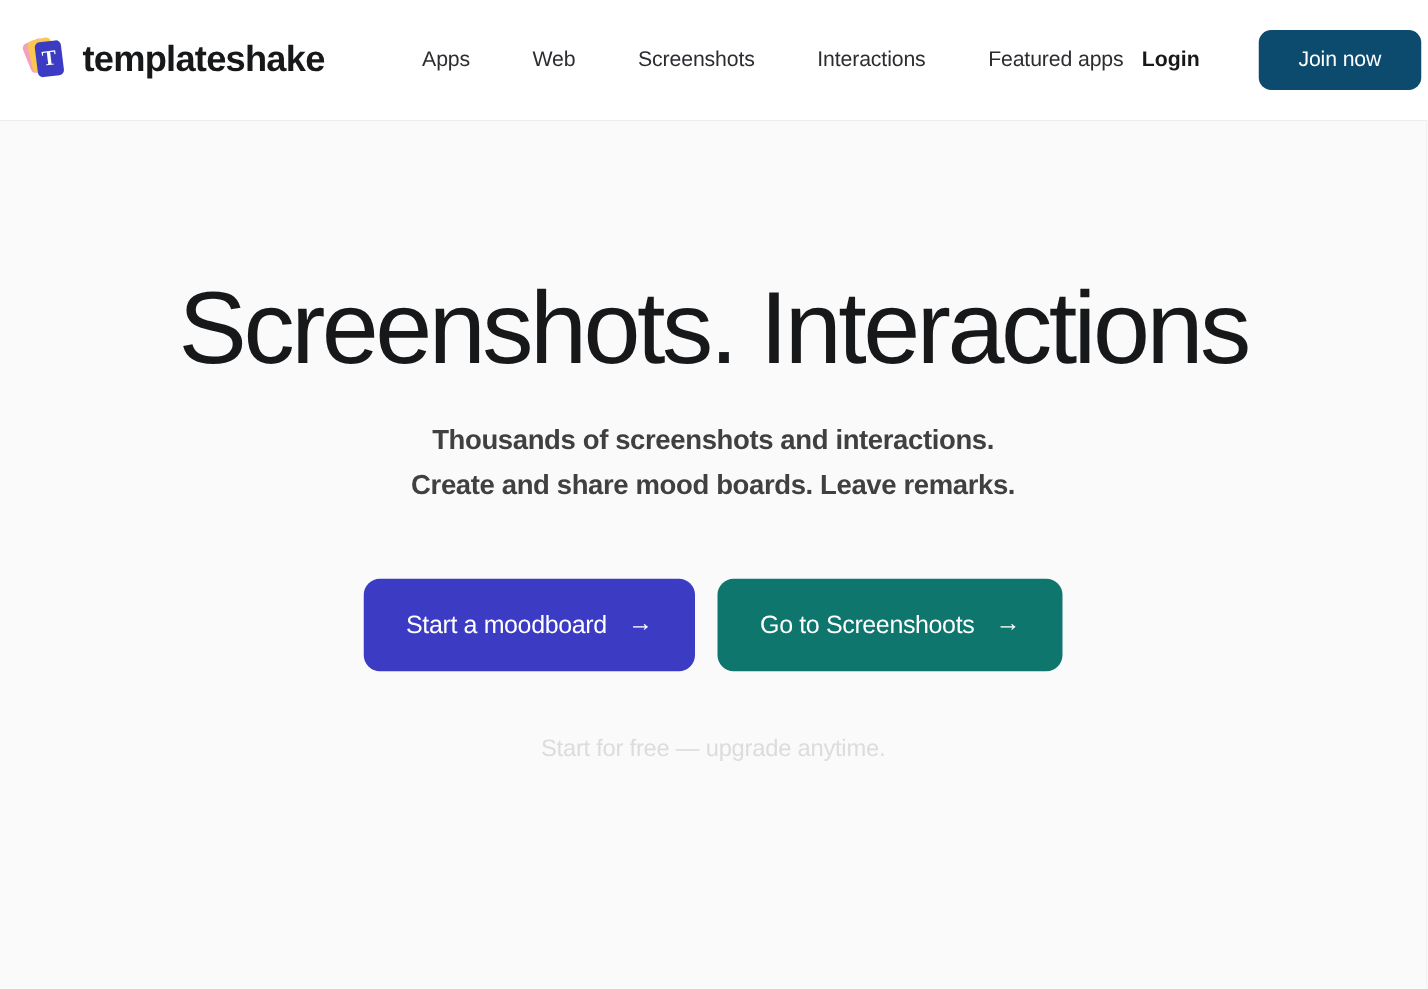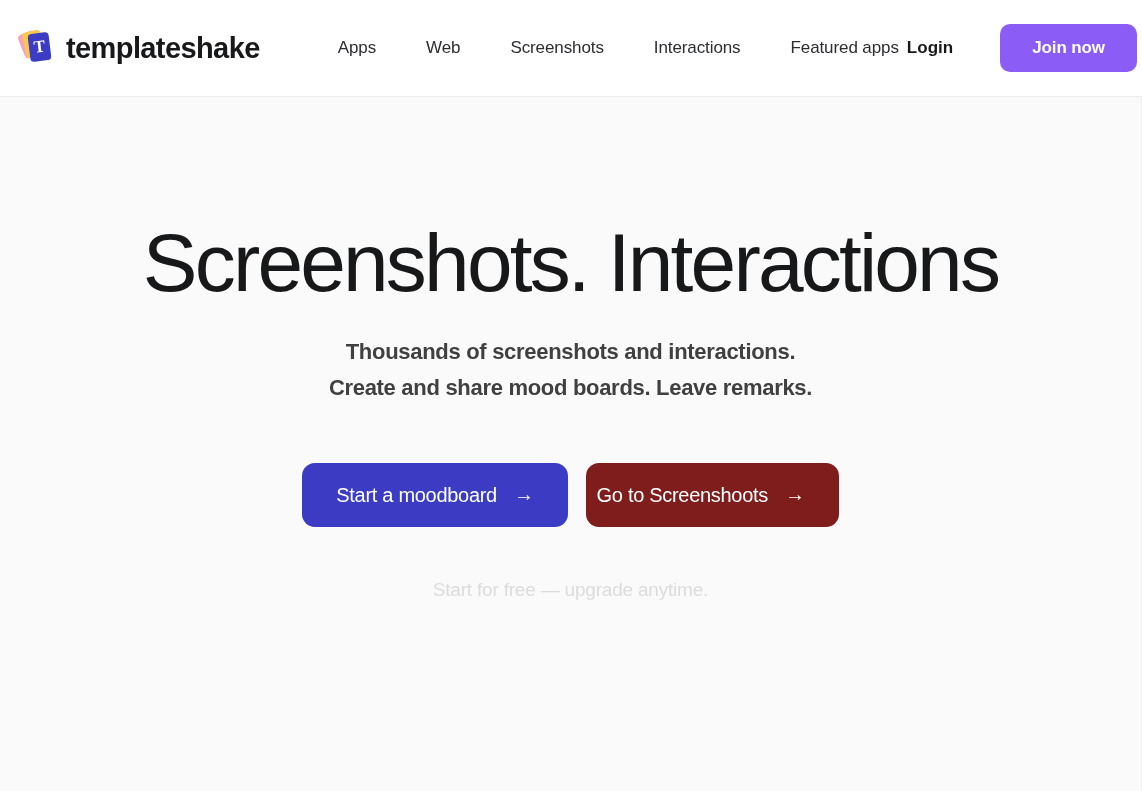--- a/index.html
+++ b/index.html
@@ -133,24 +133,24 @@
   .login-link {
     font-size: 17px;
     font-weight: 700;
     color: #17181a;
     text-decoration: none;
     margin-right: 43px;
     white-space: nowrap;
   }
 
   .join-btn {
-    background: #8b5cf6;
+    background: #0c4a6e;
     color: #ffffff;
     font-size: 17px;
-    font-weight: 700;
+    font-weight: 400;
     border: none;
     border-radius: 10px;
     height: 48px;
     padding: 0 32px;
     cursor: pointer;
     font-family: "Liberation Sans", sans-serif;
     white-space: nowrap;
     letter-spacing: -0.1px;
   }
 
@@ -186,37 +186,37 @@
   }
 
   .hero-ctas {
     margin-top: 58px;
     display: flex;
     align-items: center;
     gap: 18px;
   }
 
   .cta {
-    height: 64px;
+    height: 74px;
     border: none;
     border-radius: 13px;
     display: inline-flex;
     align-items: center;
     justify-content: center;
     gap: 17px;
     font-family: "Liberation Sans", sans-serif;
     font-size: 20px;
     color: #ffffff;
     cursor: pointer;
     padding: 0 34px;
     white-space: nowrap;
     letter-spacing: -0.3px;
   }
   .cta-primary { background: #3b3bc4; }
-  .cta-secondary { background: #7f1d1d; padding-left: 11px; }
+  .cta-secondary { background: #0f766e; }
 
   .cta-arrow {
     font-size: 20px;
     line-height: 1;
     display: inline-block;
     transform: translateY(-1px);
   }
 
   .hero-note {
     margin-top: 52px;

